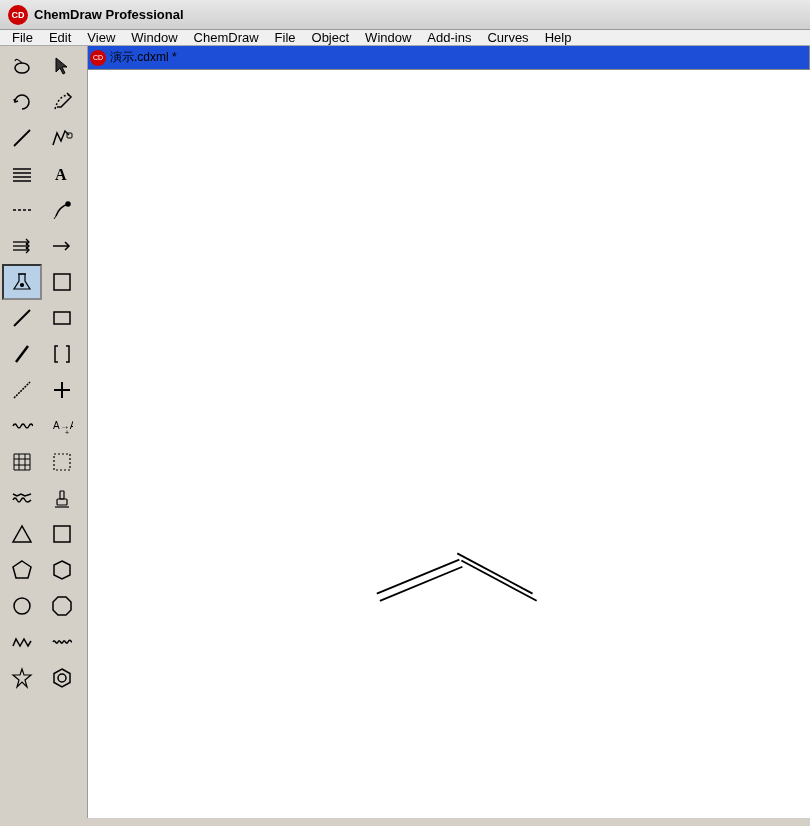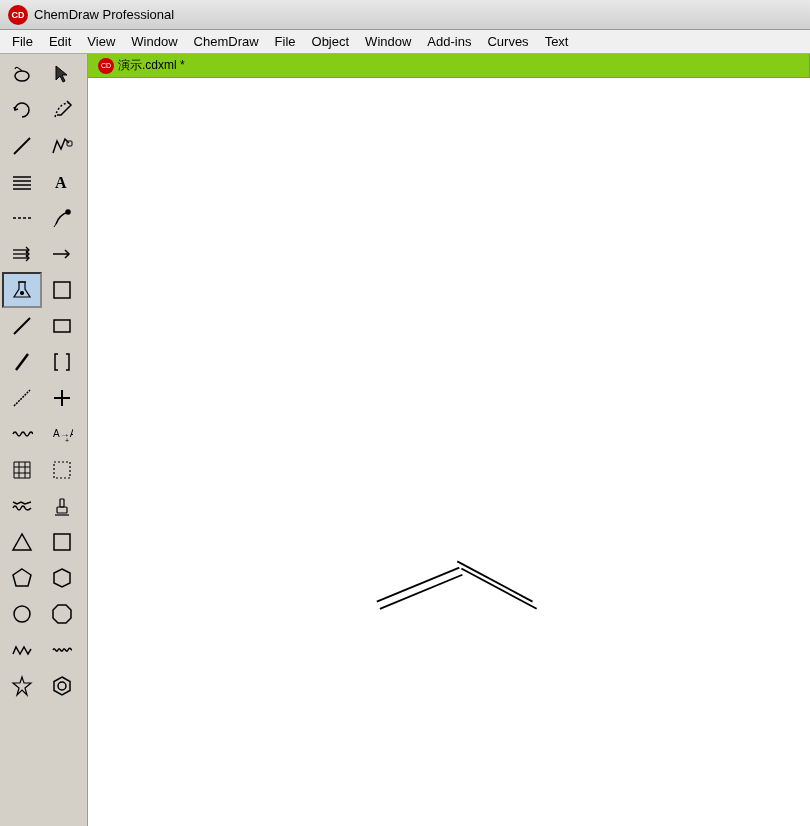--- a/index.html
+++ b/index.html
@@ -11,27 +11,27 @@
       background: linear-gradient(to bottom, #e8e8e8, #d0d0d0);
       height: 30px; padding: 0 8px;
       border-bottom: 1px solid #999;
     }
     .title-bar-logo {
       width: 20px; height: 20px; margin-right: 6px;
       background: #cc0000; border-radius: 50%;
       display: flex; align-items: center; justify-content: center;
       color: white; font-size: 9px; font-weight: bold;
     }
-    .title-bar-text { font-size: 13px; color: #000; }
+    .title-bar-text { font-size: 13px; color: #000; font-weight: bold; }
 
     
     .menu-bar {
       display: flex; align-items: center;
       background: #f0f0f0;
-      height: 24px; padding: 0 4px;
+      height: 16px; padding: 0 4px;
       border-bottom: 1px solid #aaa;
     }
     .menu-item {
       padding: 2px 8px;
       cursor: pointer;
       font-size: 13px;
       color: #000;
     }
 
     
@@ -70,24 +70,24 @@
     .tool-btn svg { width: 22px; height: 22px; }
 
     
     .canvas-area {
       flex: 1;
       background: #c8c8c8;
       display: flex;
       flex-direction: column;
     }
     .document-tab {
-      background: #84cc16;
+      background: #1d4ed8;
       height: 24px;
       display: flex; align-items: center;
-      padding: 0 10px;
+      padding: 0 2px;
       font-size: 12px;
       border-bottom: 1px solid #888;
       border-right: 1px solid #888;
     }
     .doc-icon {
       width: 16px; height: 16px; margin-right: 4px;
       background: #cc0000; border-radius: 50%;
       display: inline-flex; align-items: center; justify-content: center;
       color: white; font-size: 7px;
     }
@@ -119,21 +119,21 @@
   <span class="menu-item">File</span>
   <span class="menu-item">Edit</span>
   <span class="menu-item">View</span>
   <span class="menu-item">Window</span>
   <span class="menu-item">ChemDraw</span>
   <span class="menu-item">File</span>
   <span class="menu-item">Object</span>
   <span class="menu-item">Window</span>
   <span class="menu-item">Add-ins</span>
   <span class="menu-item">Curves</span>
-  <span class="menu-item">Text</span>
+  <span class="menu-item">Help</span>
 </div>
 
 <div class="main-area">
 
   <div class="toolbar">
 
     <div class="toolbar-row">
       <div class="tool-btn" title="Lasso">
         <svg viewBox="0 0 22 22" fill="none" stroke="#000" stroke-width="1.5">
           <ellipse cx="11" cy="13" rx="7" ry="5"></ellipse>

